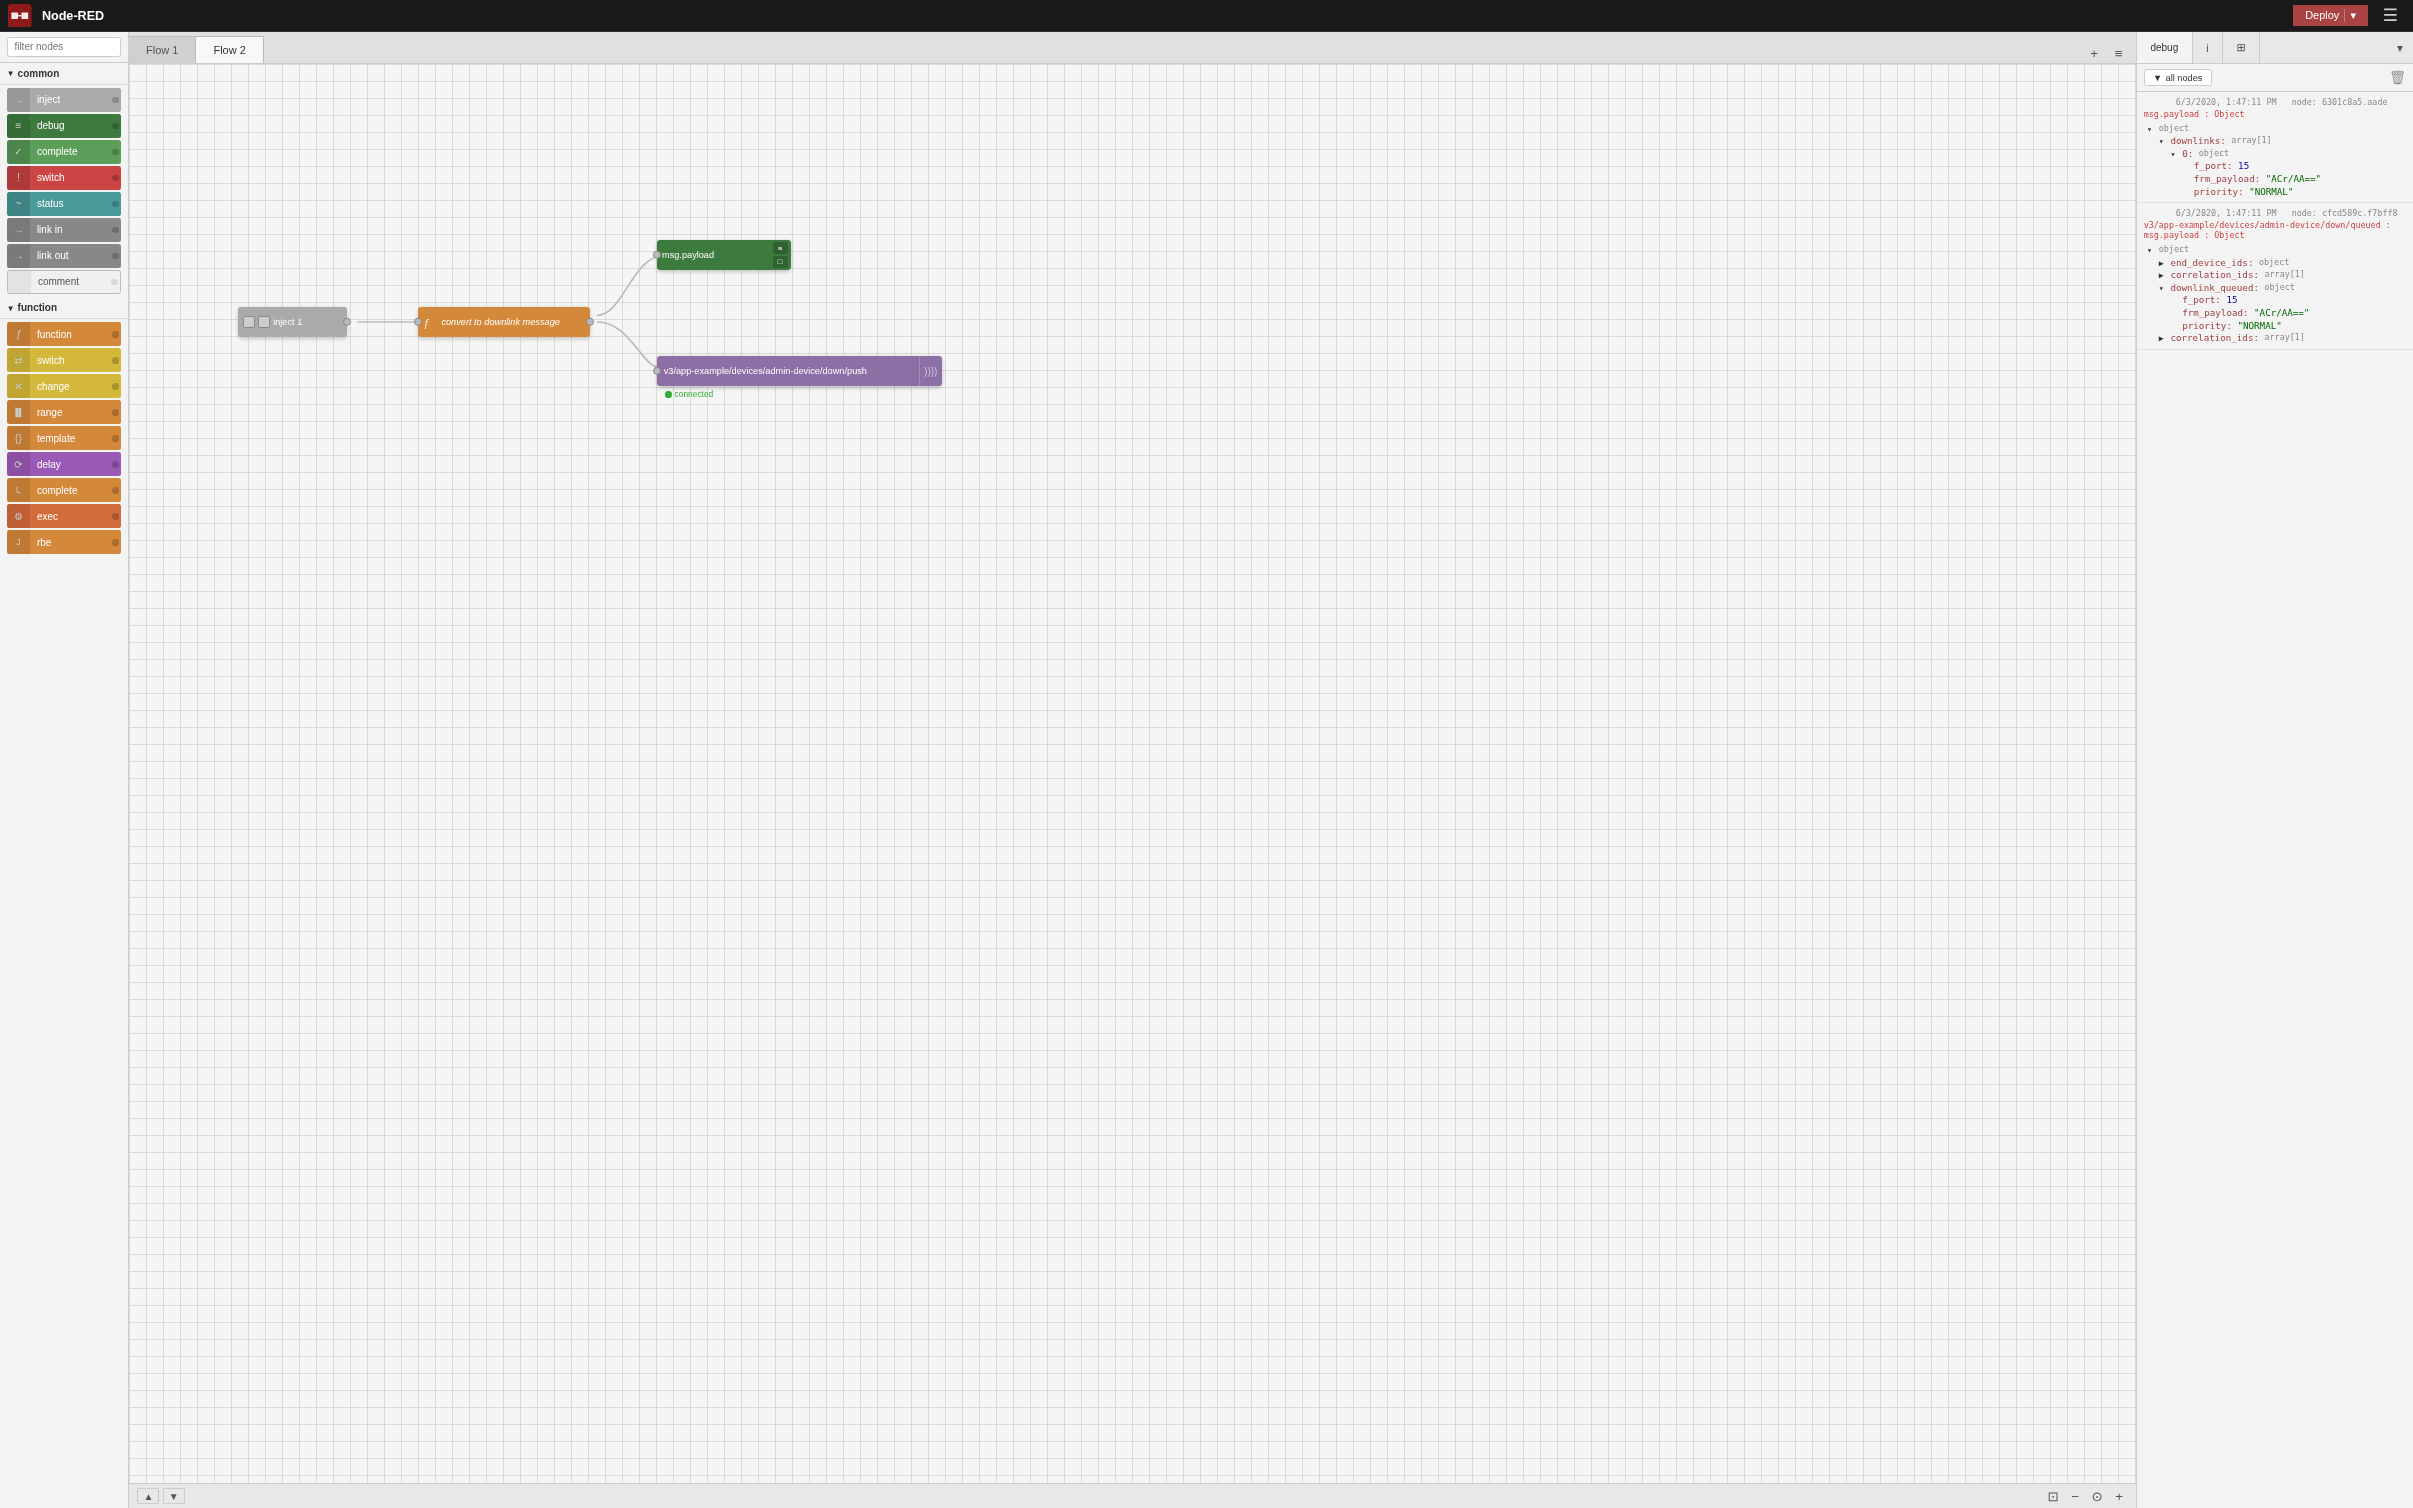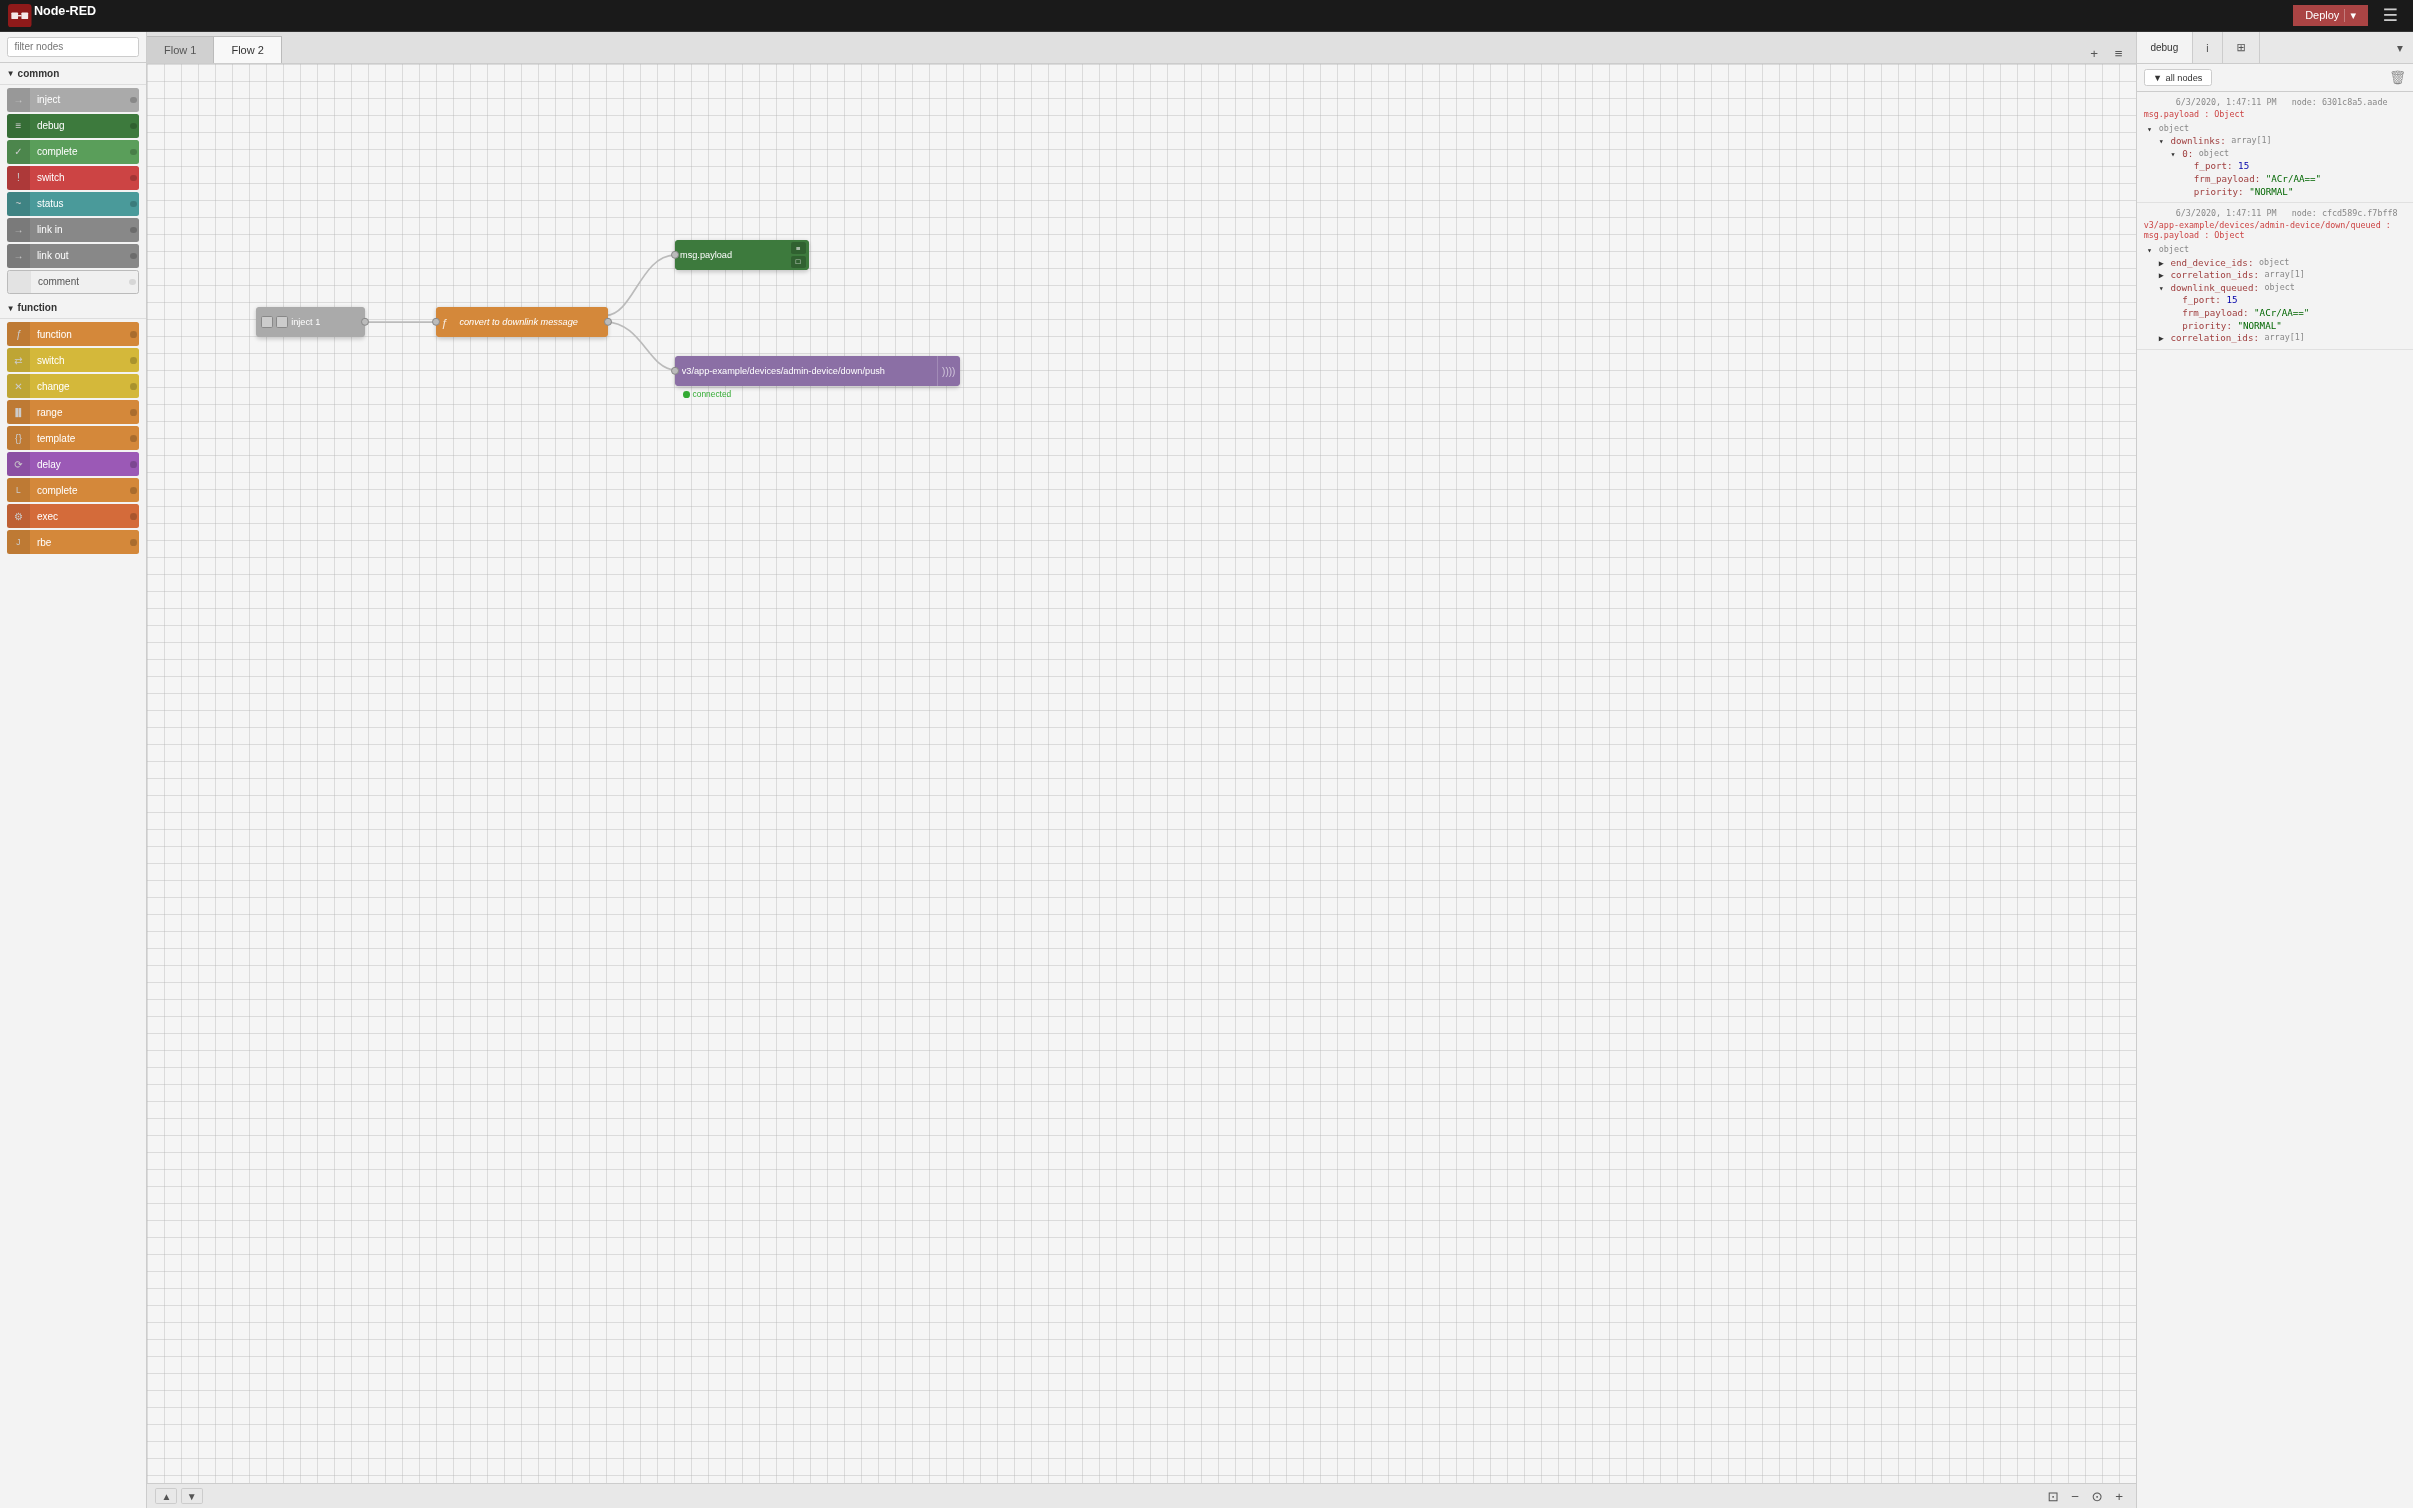--- a/index.html
+++ b/index.html
@@ -10,21 +10,21 @@
       height: 32px;
       background: #1a1a1a;
       display: flex;
       align-items: center;
       padding: 0 8.4px;
       gap: 8.4px;
       flex-shrink: 0;
       border-bottom: 0.8px solid #333;
     }
     #topbar .logo {
-      display: flex; align-items: flex-start; gap: 2px;
+      display: flex; align-items: center; gap: 10px;
     }
     #topbar .logo-icon {
       width: 23.5px; height: 23.5px;
     }
     #topbar .app-name {
       color: #fff;
       font-size: 12.6px;
       font-weight: bold;
     }
     #topbar .spacer { flex: 1; }
@@ -54,21 +54,21 @@
 
     
     #main {
       display: flex;
       flex: 1;
       overflow: hidden;
     }
 
     
     #sidebar {
-      width: 147px;
+      width: 129px;
       background: #f3f3f3;
       border-right: 0.8px solid #ccc;
       display: flex;
       flex-direction: column;
       overflow: hidden;
       flex-shrink: 0;
     }
     #filter-nodes {
       padding: 5px 6.7px;
       border-bottom: 0.8px solid #ccc;

